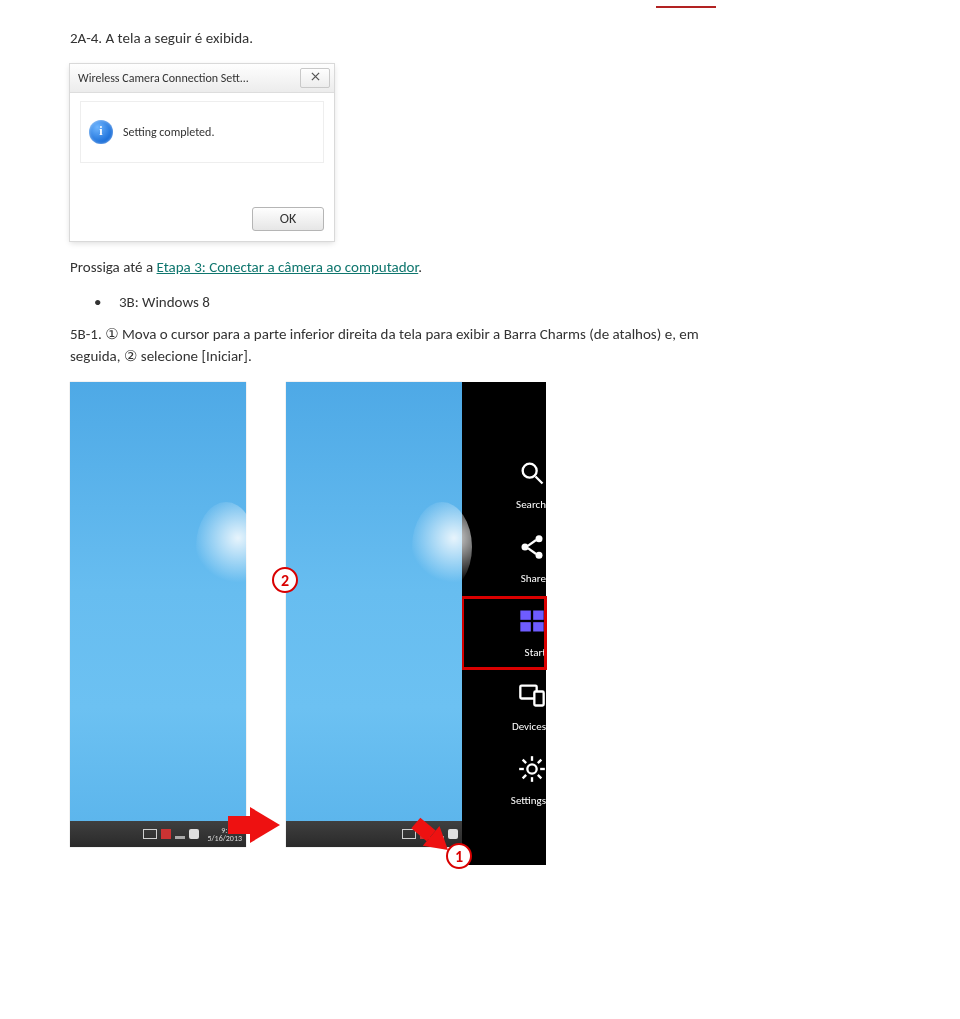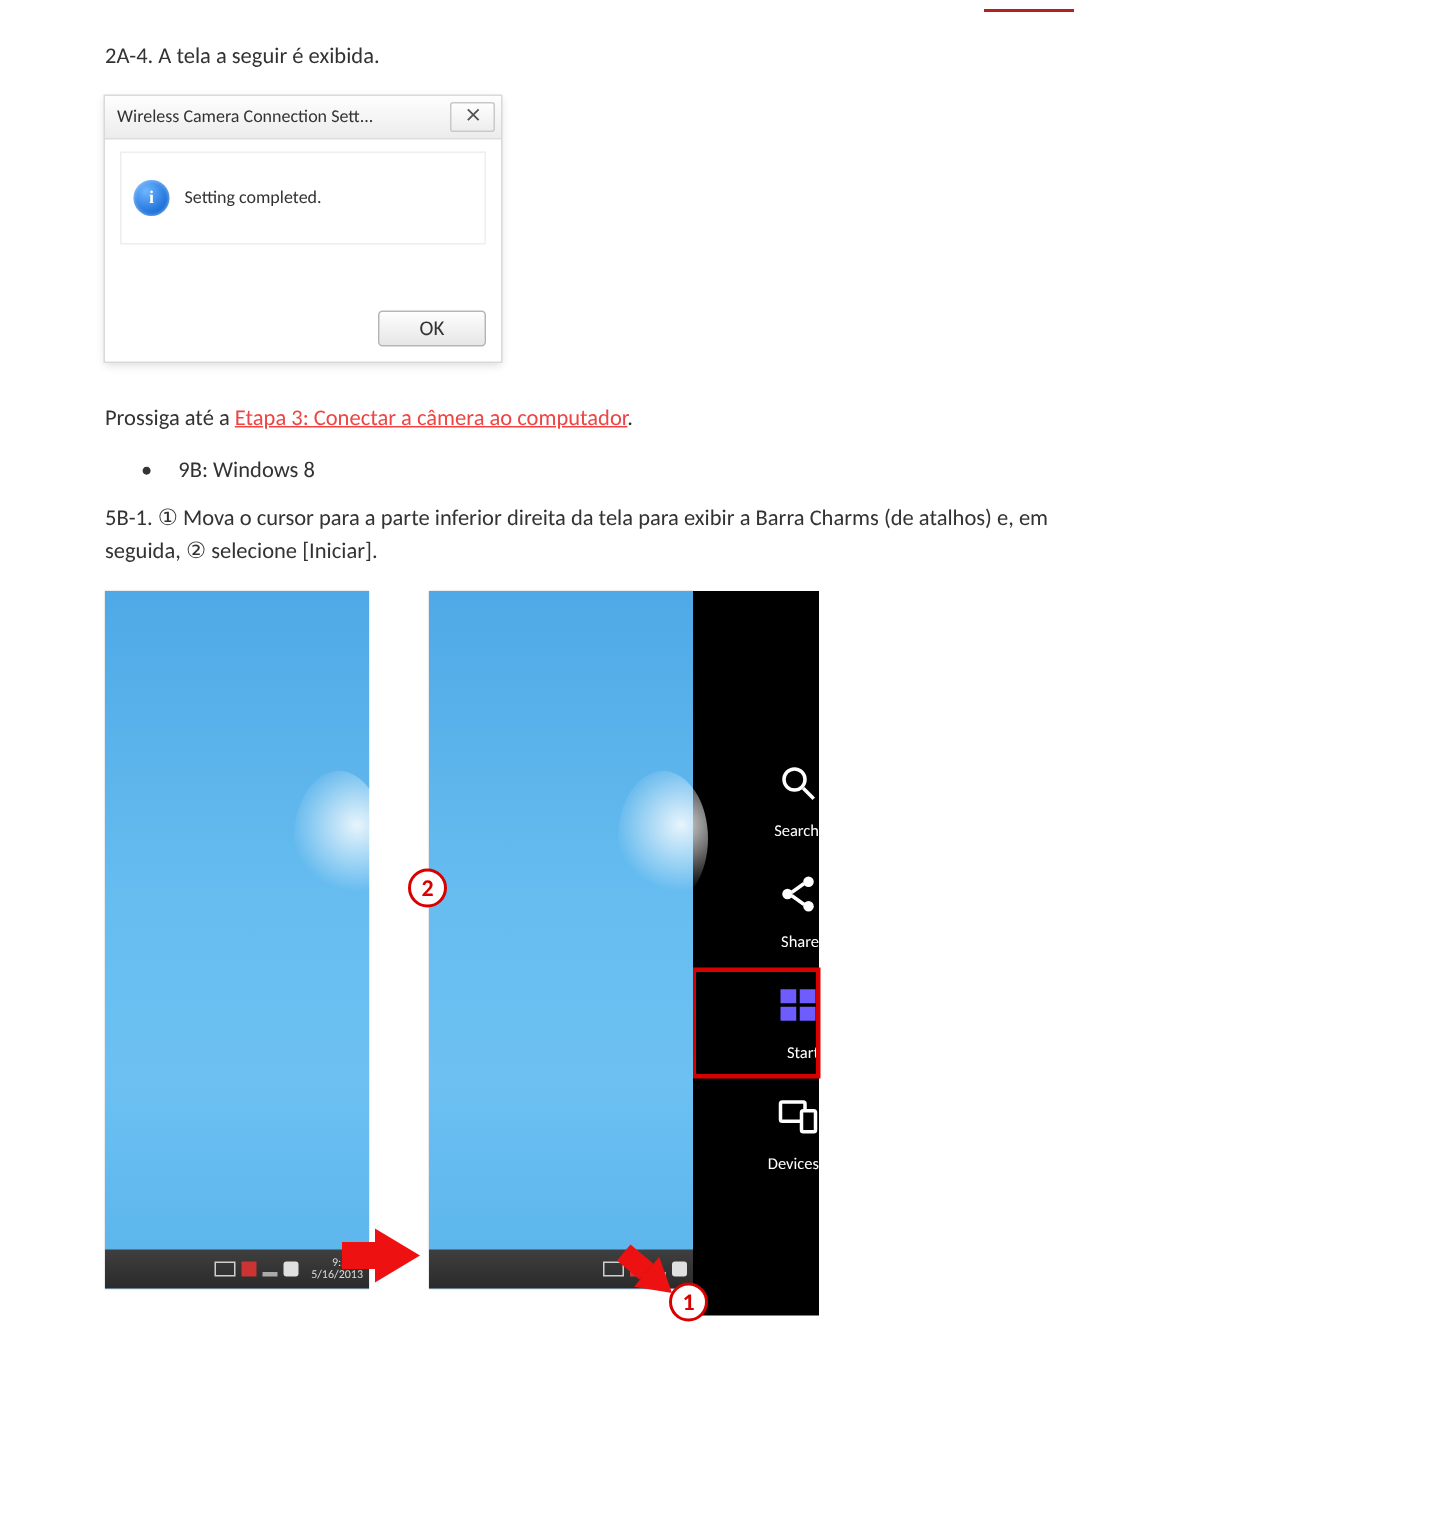--- a/index.html
+++ b/index.html
@@ -19,41 +19,41 @@
   .top-rule {
     position: absolute;
     top: 6px;
     right: 60px;
     width: 60px;
     height: 2px;
     background: #b22222;
   }
   p { margin: 0 0 14px 0; line-height: 1.45; }
   .step-heading { margin-top: 0; }
-  a.faux-link { color: #ef4444; text-decoration: underline; text-align: center; }
+  a.faux-link { color: #0f766e; text-decoration: underline; text-align: center; }
   .bullet-row { margin: 2px 0 12px 24px; }
   .bullet-row::before { content: "•"; margin-right: 14px; }
   .circled { font-family: "Arial", sans-serif; }
   .circled-big {
     display: inline-flex;
     align-items: center;
     justify-content: center;
     width: 22px; height: 22px;
     border: 2px solid #d90000;
     border-radius: 50%;
     color: #d90000;
     font-weight: bold;
     font-size: 16px;
     background: #fff;
   }
 
   
   .dialog-wrap {
     width: 264px;
-    margin: 4px 0 28px 0;
+    margin: 4px 0 16px 0;
     box-shadow: 0 0 0 1px #d9d9d9, 0 2px 6px rgba(0,0,0,.15);
     background: #fff;
   }
   .dialog-titlebar {
     display: flex;
     align-items: center;
     height: 28px;
     background: linear-gradient(#fefefe,#ececec);
     border-bottom: 1px solid #ddd;
     padding: 0 4px 0 8px;
@@ -250,21 +250,21 @@
       </div>
     </div>
   </div>
 
 
   <p>
     <span>Prossiga até a </span><a class="faux-link" href="#">Etapa 3: Conectar a câmera ao computador</a><span>.</span>
   </p>
 
   <div class="bullet-row">
-    <span>9B: Windows 8</span>
+    <span>3B: Windows 8</span>
   </div>
 
   <p>
     <span>5B-1. </span><span class="circled">①</span><span> Mova o cursor para a parte inferior direita da tela para exibir a Barra Charms (de atalhos) e, em seguida, </span><span class="circled">②</span><span> selecione [Iniciar].</span>
   </p>
 
   <div class="shots-row">
 
     <div class="desktop-shot">
       <div class="flare"></div>
@@ -327,20 +327,38 @@
         </div>
         <div class="charm">
           <span>
             <svg viewBox="0 0 24 24">
                 <rect x="2" y="4" width="14" height="11" rx="1" fill="none" stroke="#fff" stroke-width="2"></rect>
                 <rect x="14" y="9" width="8" height="12" rx="1" fill="#000" stroke="#fff" stroke-width="2"></rect>
               </svg>
           </span>
           <span>Devices</span>
         </div>
+        <div class="charm">
+          <span>
+            <svg viewBox="0 0 24 24">
+                <circle cx="12" cy="12" r="4" fill="none" stroke="#fff" stroke-width="2"></circle>
+                <g stroke="#fff" stroke-width="2">
+                  <line x1="12" y1="1" x2="12" y2="5"></line>
+                  <line x1="12" y1="19" x2="12" y2="23"></line>
+                  <line x1="1" y1="12" x2="5" y2="12"></line>
+                  <line x1="19" y1="12" x2="23" y2="12"></line>
+                  <line x1="4" y1="4" x2="7" y2="7"></line>
+                  <line x1="17" y1="17" x2="20" y2="20"></line>
+                  <line x1="4" y1="20" x2="7" y2="17"></line>
+                  <line x1="17" y1="7" x2="20" y2="4"></line>
+                </g>
+              </svg>
+          </span>
+          <span>Settings</span>
+        </div>
       </div>
 
       <span class="circled-big marker-2">2</span>
       <span class="circled-big marker-1">1</span>
       <span class="diag-arrow">
         <span class="diag-arrow-body"></span><span class="diag-arrow-head"></span>
       </span>
     </div>
 
   </div>

